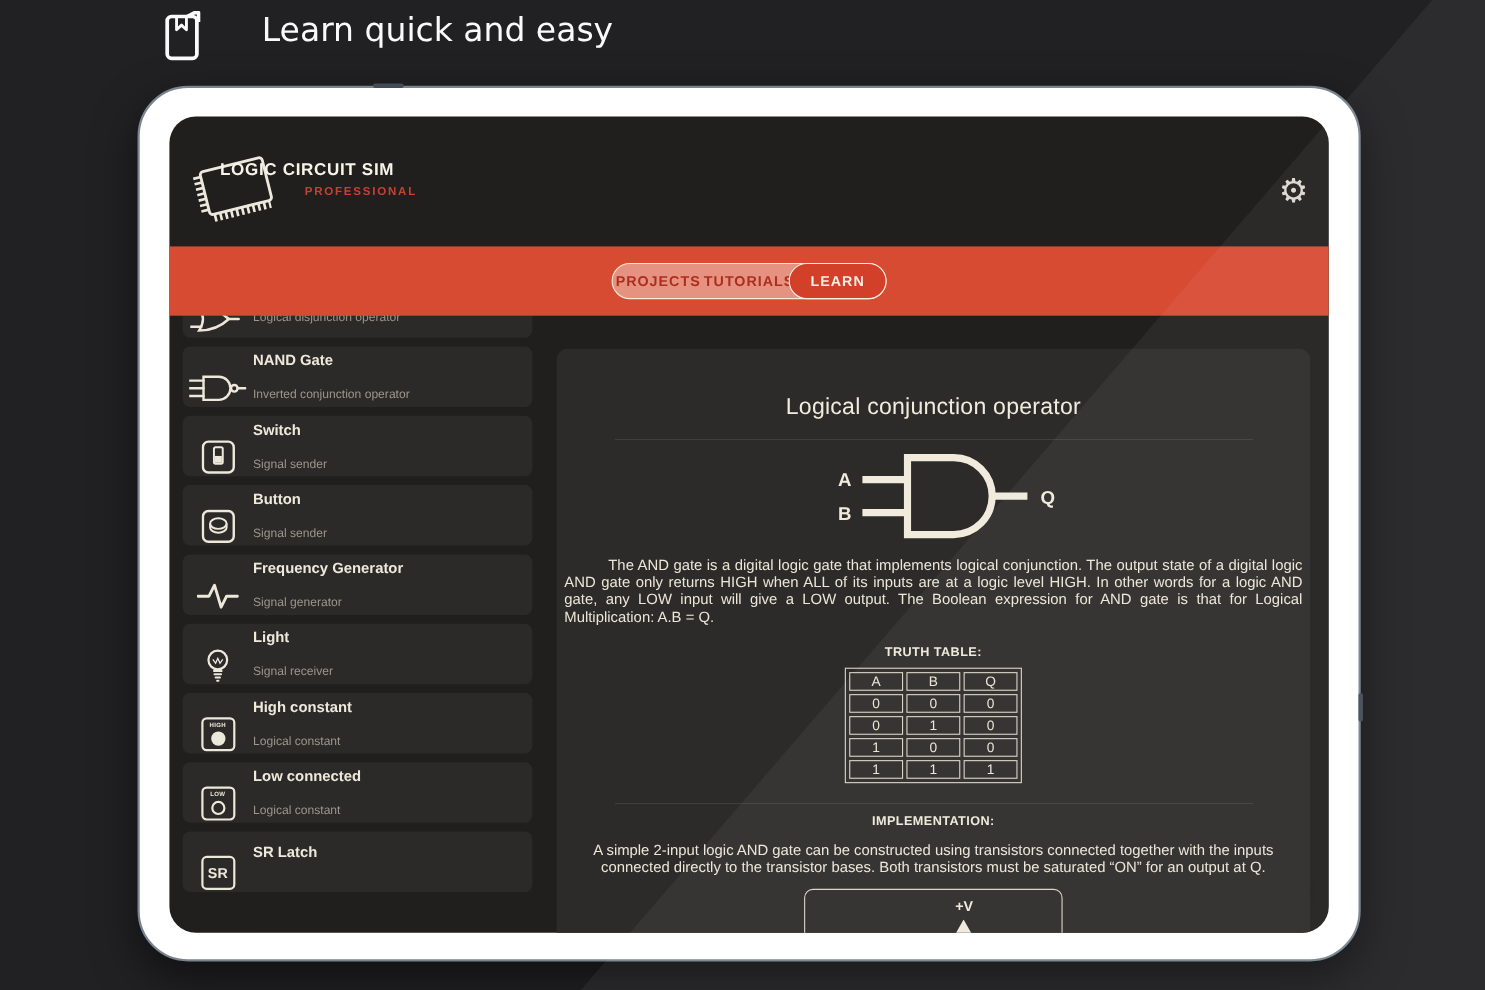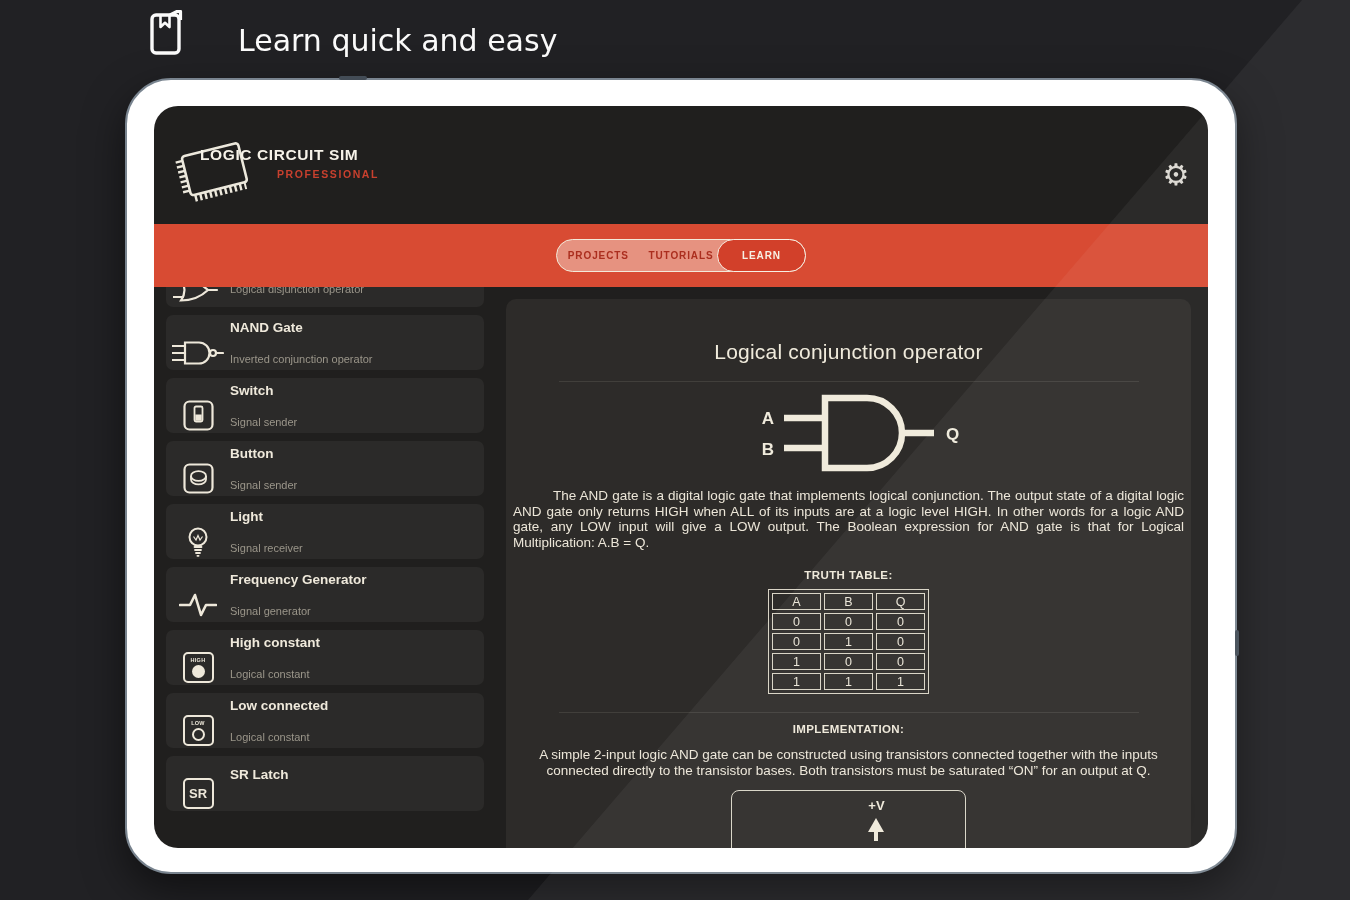--- a/index.html
+++ b/index.html
@@ -2,21 +2,21 @@
 <html><head>
 <meta charset="utf-8">
 <style>
   html,body{margin:0;padding:0;background:#101012;}
   .stage{position:relative;width:1350px;height:900px;background:#212124;overflow:hidden;
          font-family:"Liberation Sans",sans-serif;}
   .glare{position:absolute;left:0;top:0;width:1350px;height:900px;z-index:50;pointer-events:none;
          background:rgba(255,255,255,0.05);
          clip-path:polygon(1302px 0px,1350px 0px,1350px 900px,528px 900px);}
   
-  .promo-header{position:absolute;left:146px;top:10px;display:flex;align-items:flex-end;z-index:2;}
+  .promo-header{position:absolute;left:146px;top:10px;display:flex;align-items:flex-start;z-index:2;}
   .promo-title{margin-left:52px;font-family:"DejaVu Sans",sans-serif;font-size:30px;color:#fafafa;font-weight:500;}
   
   .tablet{position:absolute;left:125px;top:78px;width:1112px;height:796px;border-radius:46px;
           background:#ffffff;border:2px solid #79848f;box-sizing:border-box;
           box-shadow:inset 0 0 10px rgba(255,255,255,.06),0 16px 40px rgba(0,0,0,.5);z-index:1;}
   .side-btn{position:absolute;background:#434c56;border-radius:2px;}
   .side-btn.top{left:212px;top:-4px;width:28px;height:4px;}
   .side-btn.right{right:-4px;top:550px;width:4px;height:26px;}
   .screen{position:absolute;left:27px;top:26px;width:1054px;height:742px;border-radius:24px;
           background:#201f1e;overflow:hidden;}
@@ -24,39 +24,39 @@
   .logo-chip{position:absolute;left:6px;top:30px;}
   .logo-t1{position:absolute;left:46px;top:40px;font-size:15.5px;font-weight:bold;letter-spacing:.6px;color:#f7f3e9;}
   .logo-t2{position:absolute;left:123px;top:62px;font-size:10.5px;font-weight:bold;letter-spacing:1.6px;color:#c8402e;}
   .settings{position:absolute;left:1002px;top:48px;width:40px;height:40px;display:flex;align-items:center;justify-content:center;
             color:#dcd9d2;font-family:"DejaVu Sans",sans-serif;font-size:30px;cursor:pointer;}
   
   .navbar{position:absolute;left:0;top:118px;width:100%;height:63px;background:#d84b33;z-index:3;
           display:flex;align-items:center;justify-content:center;}
   .pill{position:relative;width:250px;height:33px;border:1.5px solid #f3ead9;border-radius:18px;
         background:#e69280;display:flex;box-sizing:border-box;}
-  .tab{flex:1;display:flex;align-items:center;justify-content:center;font-size:10px;font-weight:bold;
+  .tab{flex:1;display:flex;align-items:center;justify-content:center;font-size:13px;font-weight:bold;
        letter-spacing:.9px;color:#ab2e1e;cursor:pointer;}
   .tab.selected{position:absolute;right:-1px;top:-1.5px;width:89px;height:33px;border:1.5px solid #f7efe3;
        border-radius:18px;background:#d2402a;color:#f7efe3;box-sizing:border-box;}
   
   .sidebar{position:absolute;left:12px;top:146px;width:318px;z-index:2;}
   .card{height:55px;margin-bottom:8px;background:#2b2a29;border-radius:7px;display:flex;align-items:center;cursor:pointer;}
   .card .ic{width:64px;display:flex;align-items:center;justify-content:center;flex:0 0 64px;margin-top:20px;}
   .card .tx{display:flex;flex-direction:column;}
   .card .t1{font-size:13.5px;font-weight:bold;color:#efe9db;}
   .card .t2{font-size:11px;color:#9b968a;margin-top:18px;}
   .iconbox{width:31px;height:31px;border:2px solid #eee8da;border-radius:5px;box-sizing:border-box;
            display:flex;flex-direction:column;align-items:center;justify-content:center;}
   .iconbox .lbl{font-size:5.5px;font-weight:bold;color:#eee8da;letter-spacing:.3px;line-height:6px;}
   .iconbox .dot{width:13px;height:13px;border-radius:50%;background:#eee8da;margin-top:2px;}
   .iconbox .ring{width:13px;height:13px;border-radius:50%;border:2px solid #eee8da;box-sizing:border-box;margin-top:2px;}
   .iconbox .sr{font-size:13px;font-weight:bold;color:#eee8da;}
   
-  .main{position:absolute;left:352px;top:193px;width:685px;height:560px;background:#2d2b29;border-radius:10px;z-index:2;}
+  .main{position:absolute;left:352px;top:211px;width:685px;height:560px;background:#2d2b29;border-radius:10px;z-index:2;}
   .m-title{margin-top:41px;text-align:center;font-size:21px;color:#f0ebdc;letter-spacing:.2px;}
   .hr{width:580px;margin:17px auto 0;border-top:1px solid #413f3b;height:0;}
   .figure{display:flex;justify-content:center;margin-top:8px;}
   .desc{margin:6px 7px 0;font-size:13.5px;line-height:15.5px;color:#ece6d8;text-align:justify;text-indent:40px;}
   .sect{margin-top:19px;text-align:center;font-size:11.5px;font-weight:bold;letter-spacing:.4px;color:#efe9da;}
   table.truth{border-collapse:separate;border-spacing:3px;border:1.6px solid #d9d4c6;margin:8px auto 0;}
   table.truth td{border:1.6px solid #d9d4c6;width:47px;height:15px;text-align:center;
                  font-size:12.5px;color:#e9e4d6;padding:0;}
   .impl-text{margin:12px auto 0;width:645px;text-align:center;font-size:13.5px;line-height:16px;color:#ece6d8;}
   .supplybox{position:relative;width:235px;height:80px;margin:11px auto 0;border:1.5px solid #d9d5c7;
@@ -170,44 +170,44 @@
             </svg>
           </div>
           <div class="tx">
               <span class="t1">Button</span>
             <span class="t2">Signal sender</span>
             </div>
         </div>
 
         <div class="card">
           <div class="ic">
+            <svg width="38" height="26" viewBox="0 0 38 26">
+              <path d="M1 13 H11 L16 3 L22 23 L27 13 H37" fill="none" stroke="#eee8da" stroke-width="2.6" stroke-linejoin="round" stroke-linecap="round"></path>
+            </svg>
+          </div>
+          <div class="tx">
+              <span class="t1">Frequency Generator</span>
+            <span class="t2">Signal generator</span>
+            </div>
+        </div>
+
+        <div class="card">
+          <div class="ic">
             <svg width="26" height="32" viewBox="0 0 26 32">
               <circle cx="13" cy="11" r="8.5" fill="none" stroke="#eee8da" stroke-width="2"></circle>
               <path d="M8.5 10.5 l2.5 3.5 2-4.5 2 4.5 2.5-3.5" fill="none" stroke="#eee8da" stroke-width="1.2"></path>
               <line x1="9.5" y1="21" x2="16.5" y2="21" stroke="#eee8da" stroke-width="1.8" stroke-linecap="round"></line>
               <line x1="10" y1="24" x2="16" y2="24" stroke="#eee8da" stroke-width="1.8" stroke-linecap="round"></line>
               <line x1="11" y1="27" x2="15" y2="27" stroke="#eee8da" stroke-width="1.8" stroke-linecap="round"></line>
               <line x1="12.4" y1="29.8" x2="13.6" y2="29.8" stroke="#eee8da" stroke-width="1.8" stroke-linecap="round"></line>
             </svg>
           </div>
           <div class="tx">
               <span class="t1">Light</span>
             <span class="t2">Signal receiver</span>
-            </div>
-        </div>
-
-        <div class="card">
-          <div class="ic">
-            <svg width="38" height="26" viewBox="0 0 38 26">
-              <path d="M1 13 H11 L16 3 L22 23 L27 13 H37" fill="none" stroke="#eee8da" stroke-width="2.6" stroke-linejoin="round" stroke-linecap="round"></path>
-            </svg>
-          </div>
-          <div class="tx">
-              <span class="t1">Frequency Generator</span>
-            <span class="t2">Signal generator</span>
             </div>
         </div>
 
         <div class="card">
           <div class="ic">
             <div class="iconbox">
                 <span class="lbl">HIGH</span>
                 <span class="dot"></span>
               </div>
           </div>

